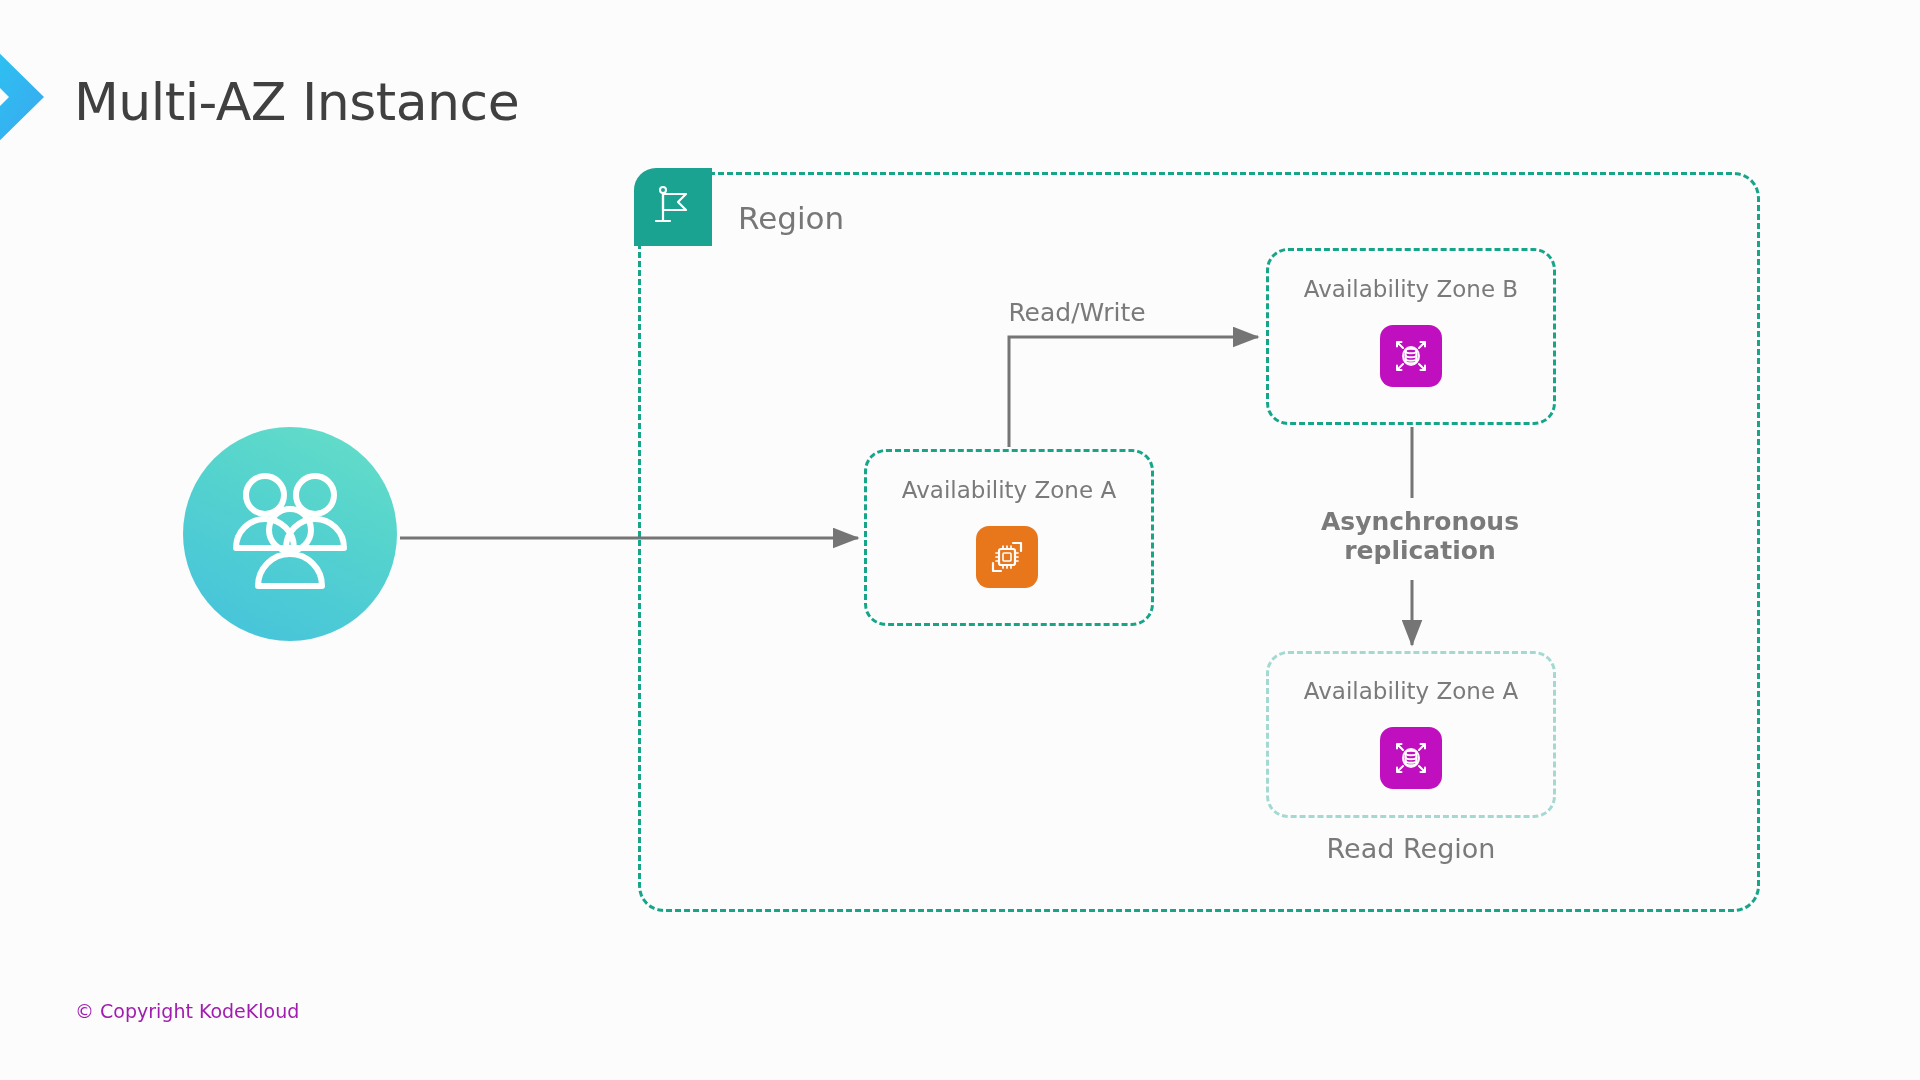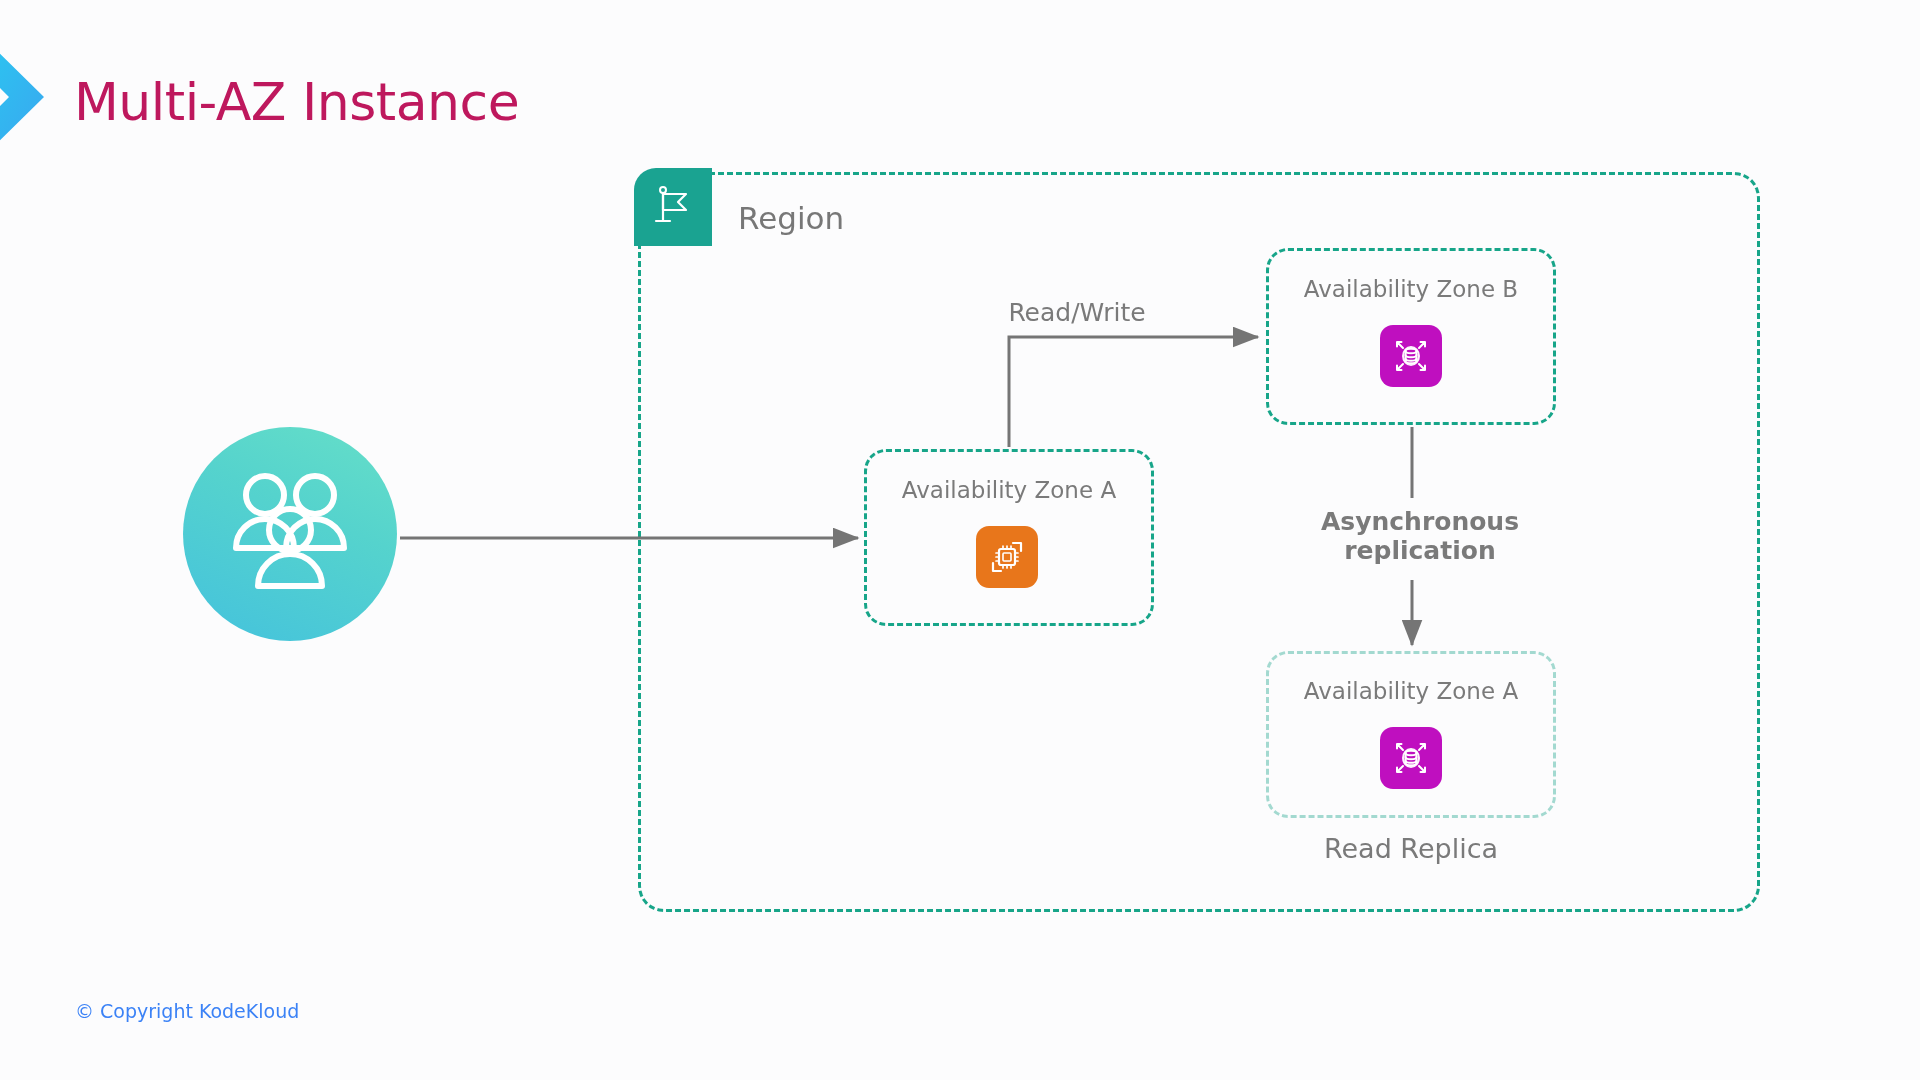--- a/index.html
+++ b/index.html
@@ -25,32 +25,32 @@
     top: 38px;
     width: 66px;
     height: 118px;
   }
   #page-title {
     position: absolute;
     left: 74px;
     top: 72px;
     font-size: 52px;
     font-weight: 400;
-    color: #be185d;
+    color: #404040;
     letter-spacing: -0.5px;
     white-space: nowrap;
   }
 
   
   #copyright {
     position: absolute;
     left: 75px;
     top: 1000px;
     font-size: 19px;
-    color: #3b82f6;
+    color: #a21caf;
     white-space: nowrap;
   }
 
   
   #region-box {
     position: absolute;
     left: 638px;
     top: 172px;
     width: 1122px;
     height: 740px;
@@ -279,21 +279,21 @@
         <path d="M16.5 24.5 a5.5 2.3 0 0 0 11 0"></path>
         <path d="M16.5 27 a5.5 2.3 0 0 0 11 0"></path>
         <path d="M8 8 L14 14 M8 8 L8 12.5 M8 8 L12.5 8"></path>
         <path d="M36 8 L30 14 M36 8 L36 12.5 M36 8 L31.5 8"></path>
         <path d="M8 36 L14 30 M8 36 L8 31.5 M8 36 L12.5 36"></path>
         <path d="M36 36 L30 30 M36 36 L36 31.5 M36 36 L31.5 36"></path>
       </g>
     </svg>
   </div>
 
-  <div id="read-replica-label">Read Replica</div>
+  <div id="read-replica-label">Read Region</div>
 
   <div id="users-node">
     <span>
       <svg width="140" height="128" viewBox="0 0 140 128">
         <g fill="none" stroke="#ffffff" stroke-width="6" stroke-linecap="round" stroke-linejoin="round">
           <circle cx="45" cy="27" r="19"></circle>
           <path d="M16 80 a29 29 0 0 1 58 0 Z"></path>
           <circle cx="95" cy="27" r="19"></circle>
           <path d="M66 80 a29 29 0 0 1 58 0 Z"></path>
           <circle cx="70" cy="62" r="21"></circle>

